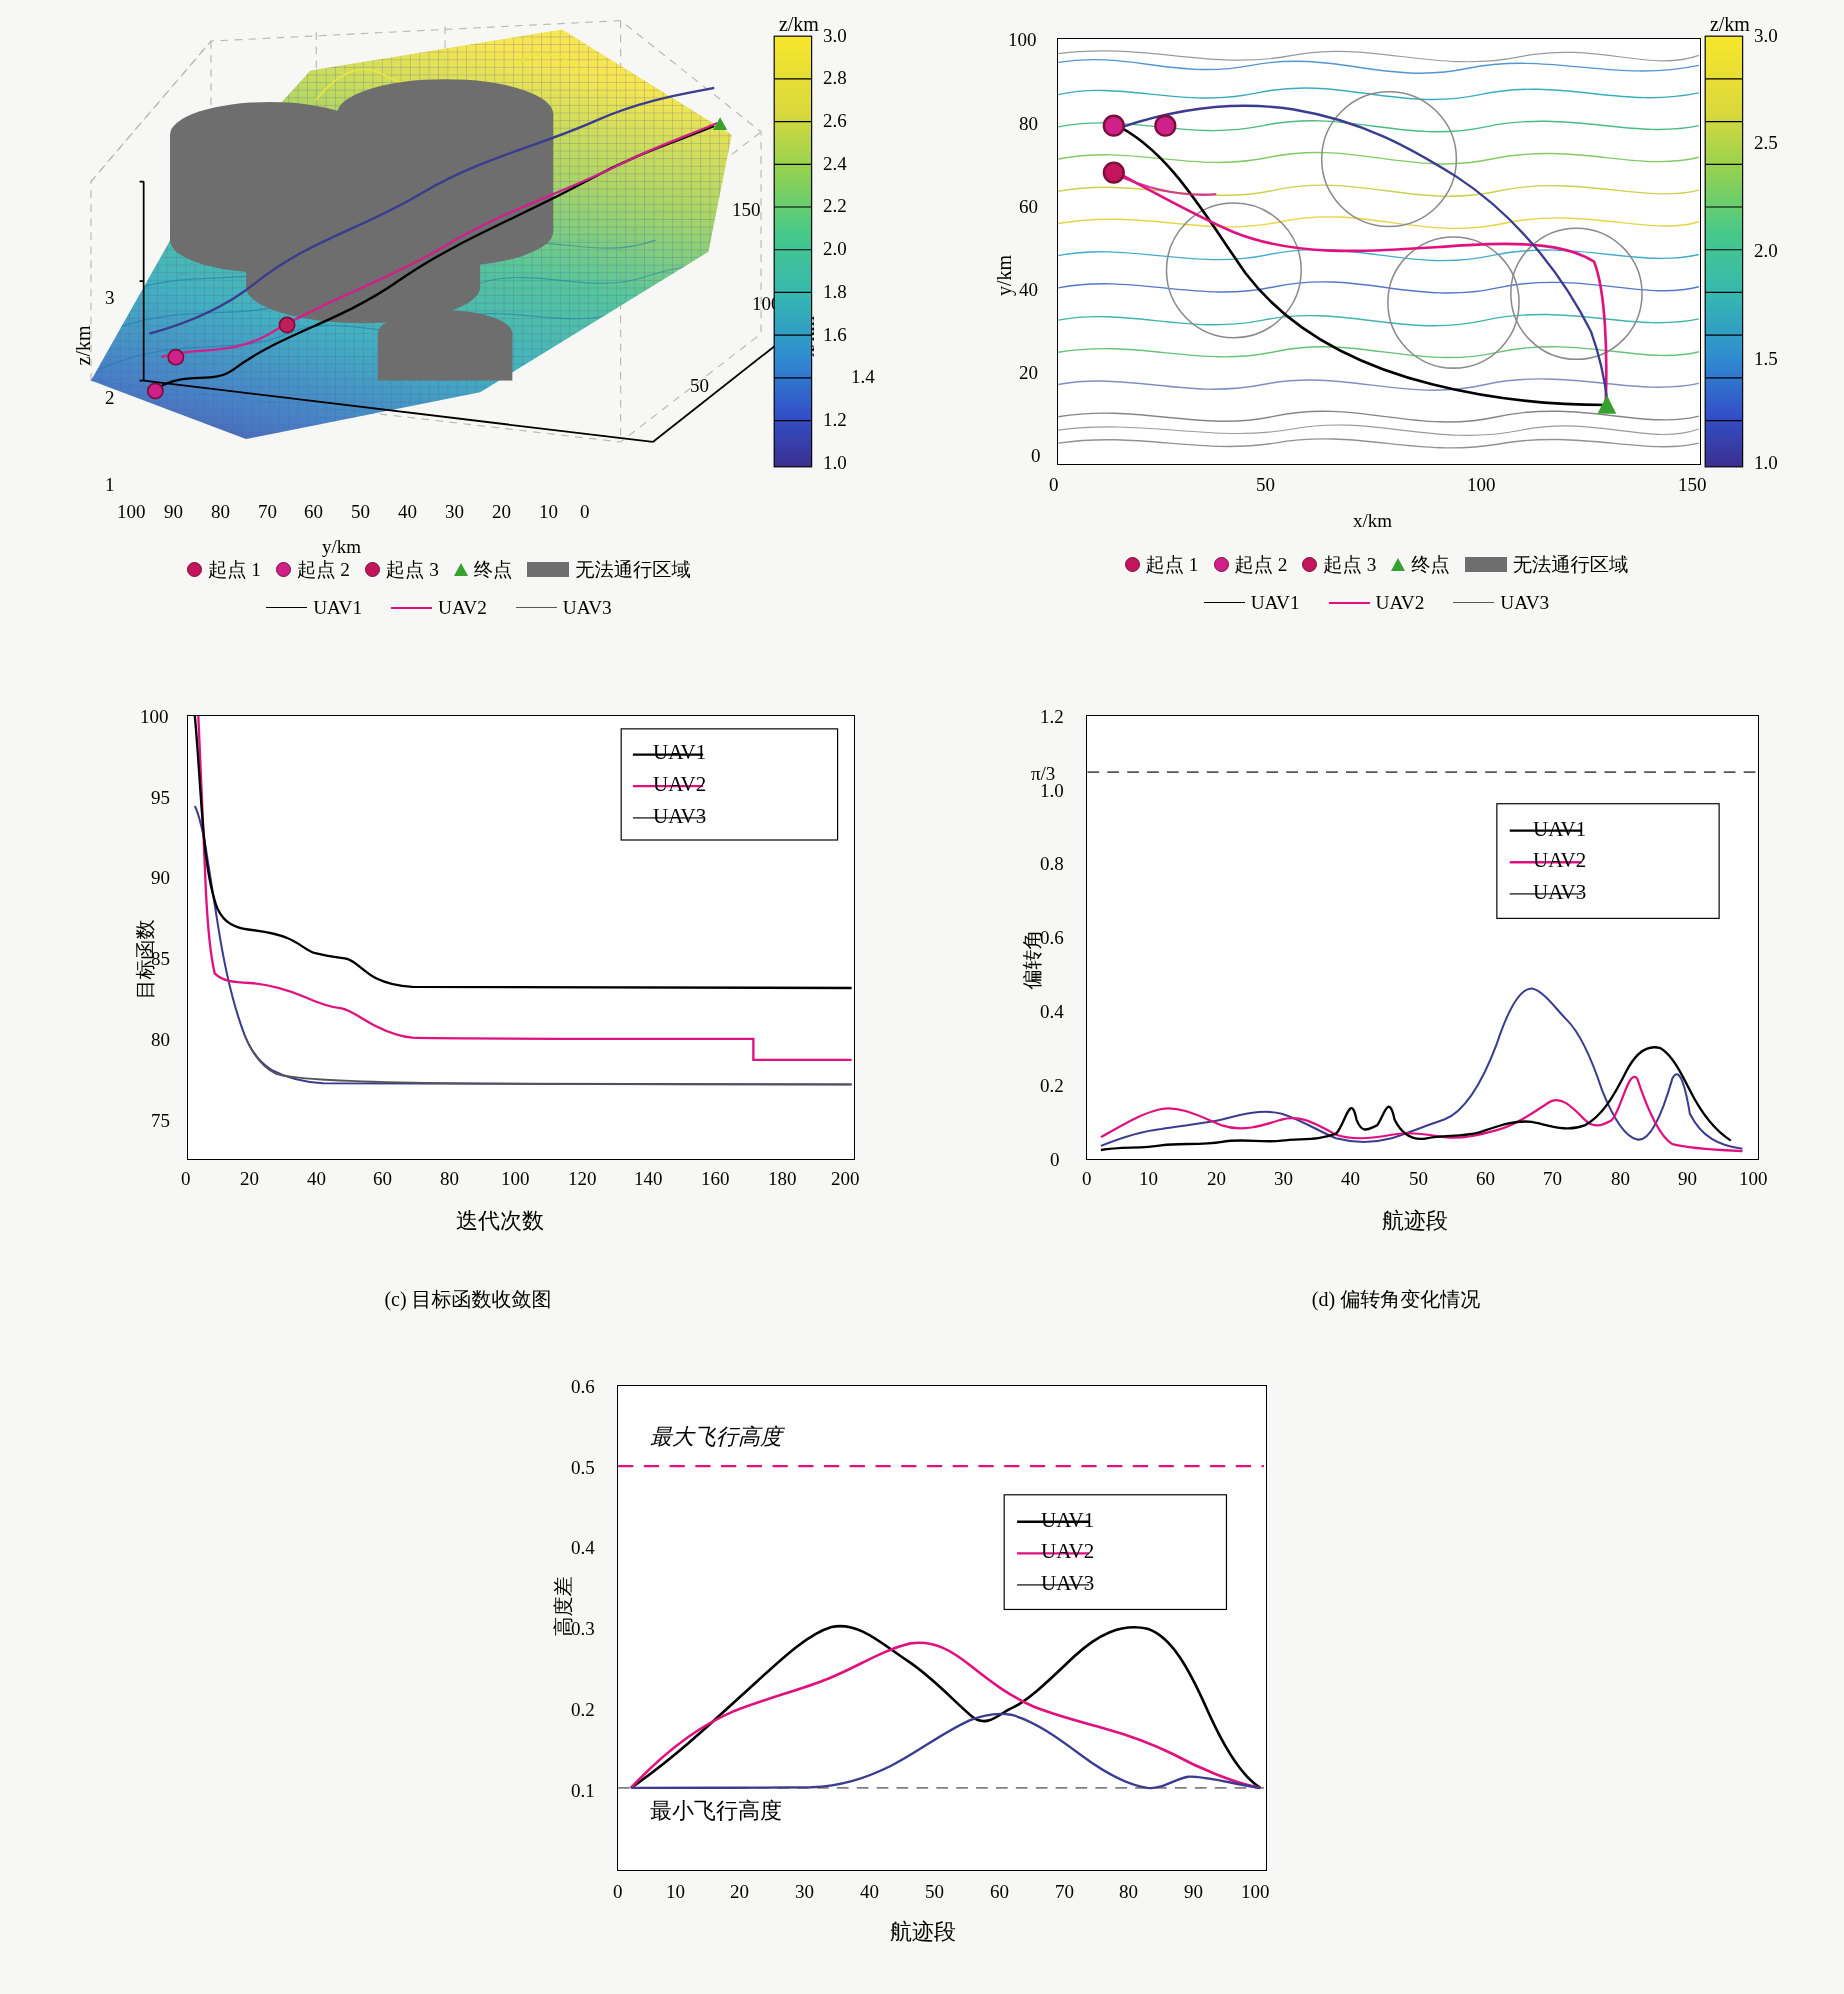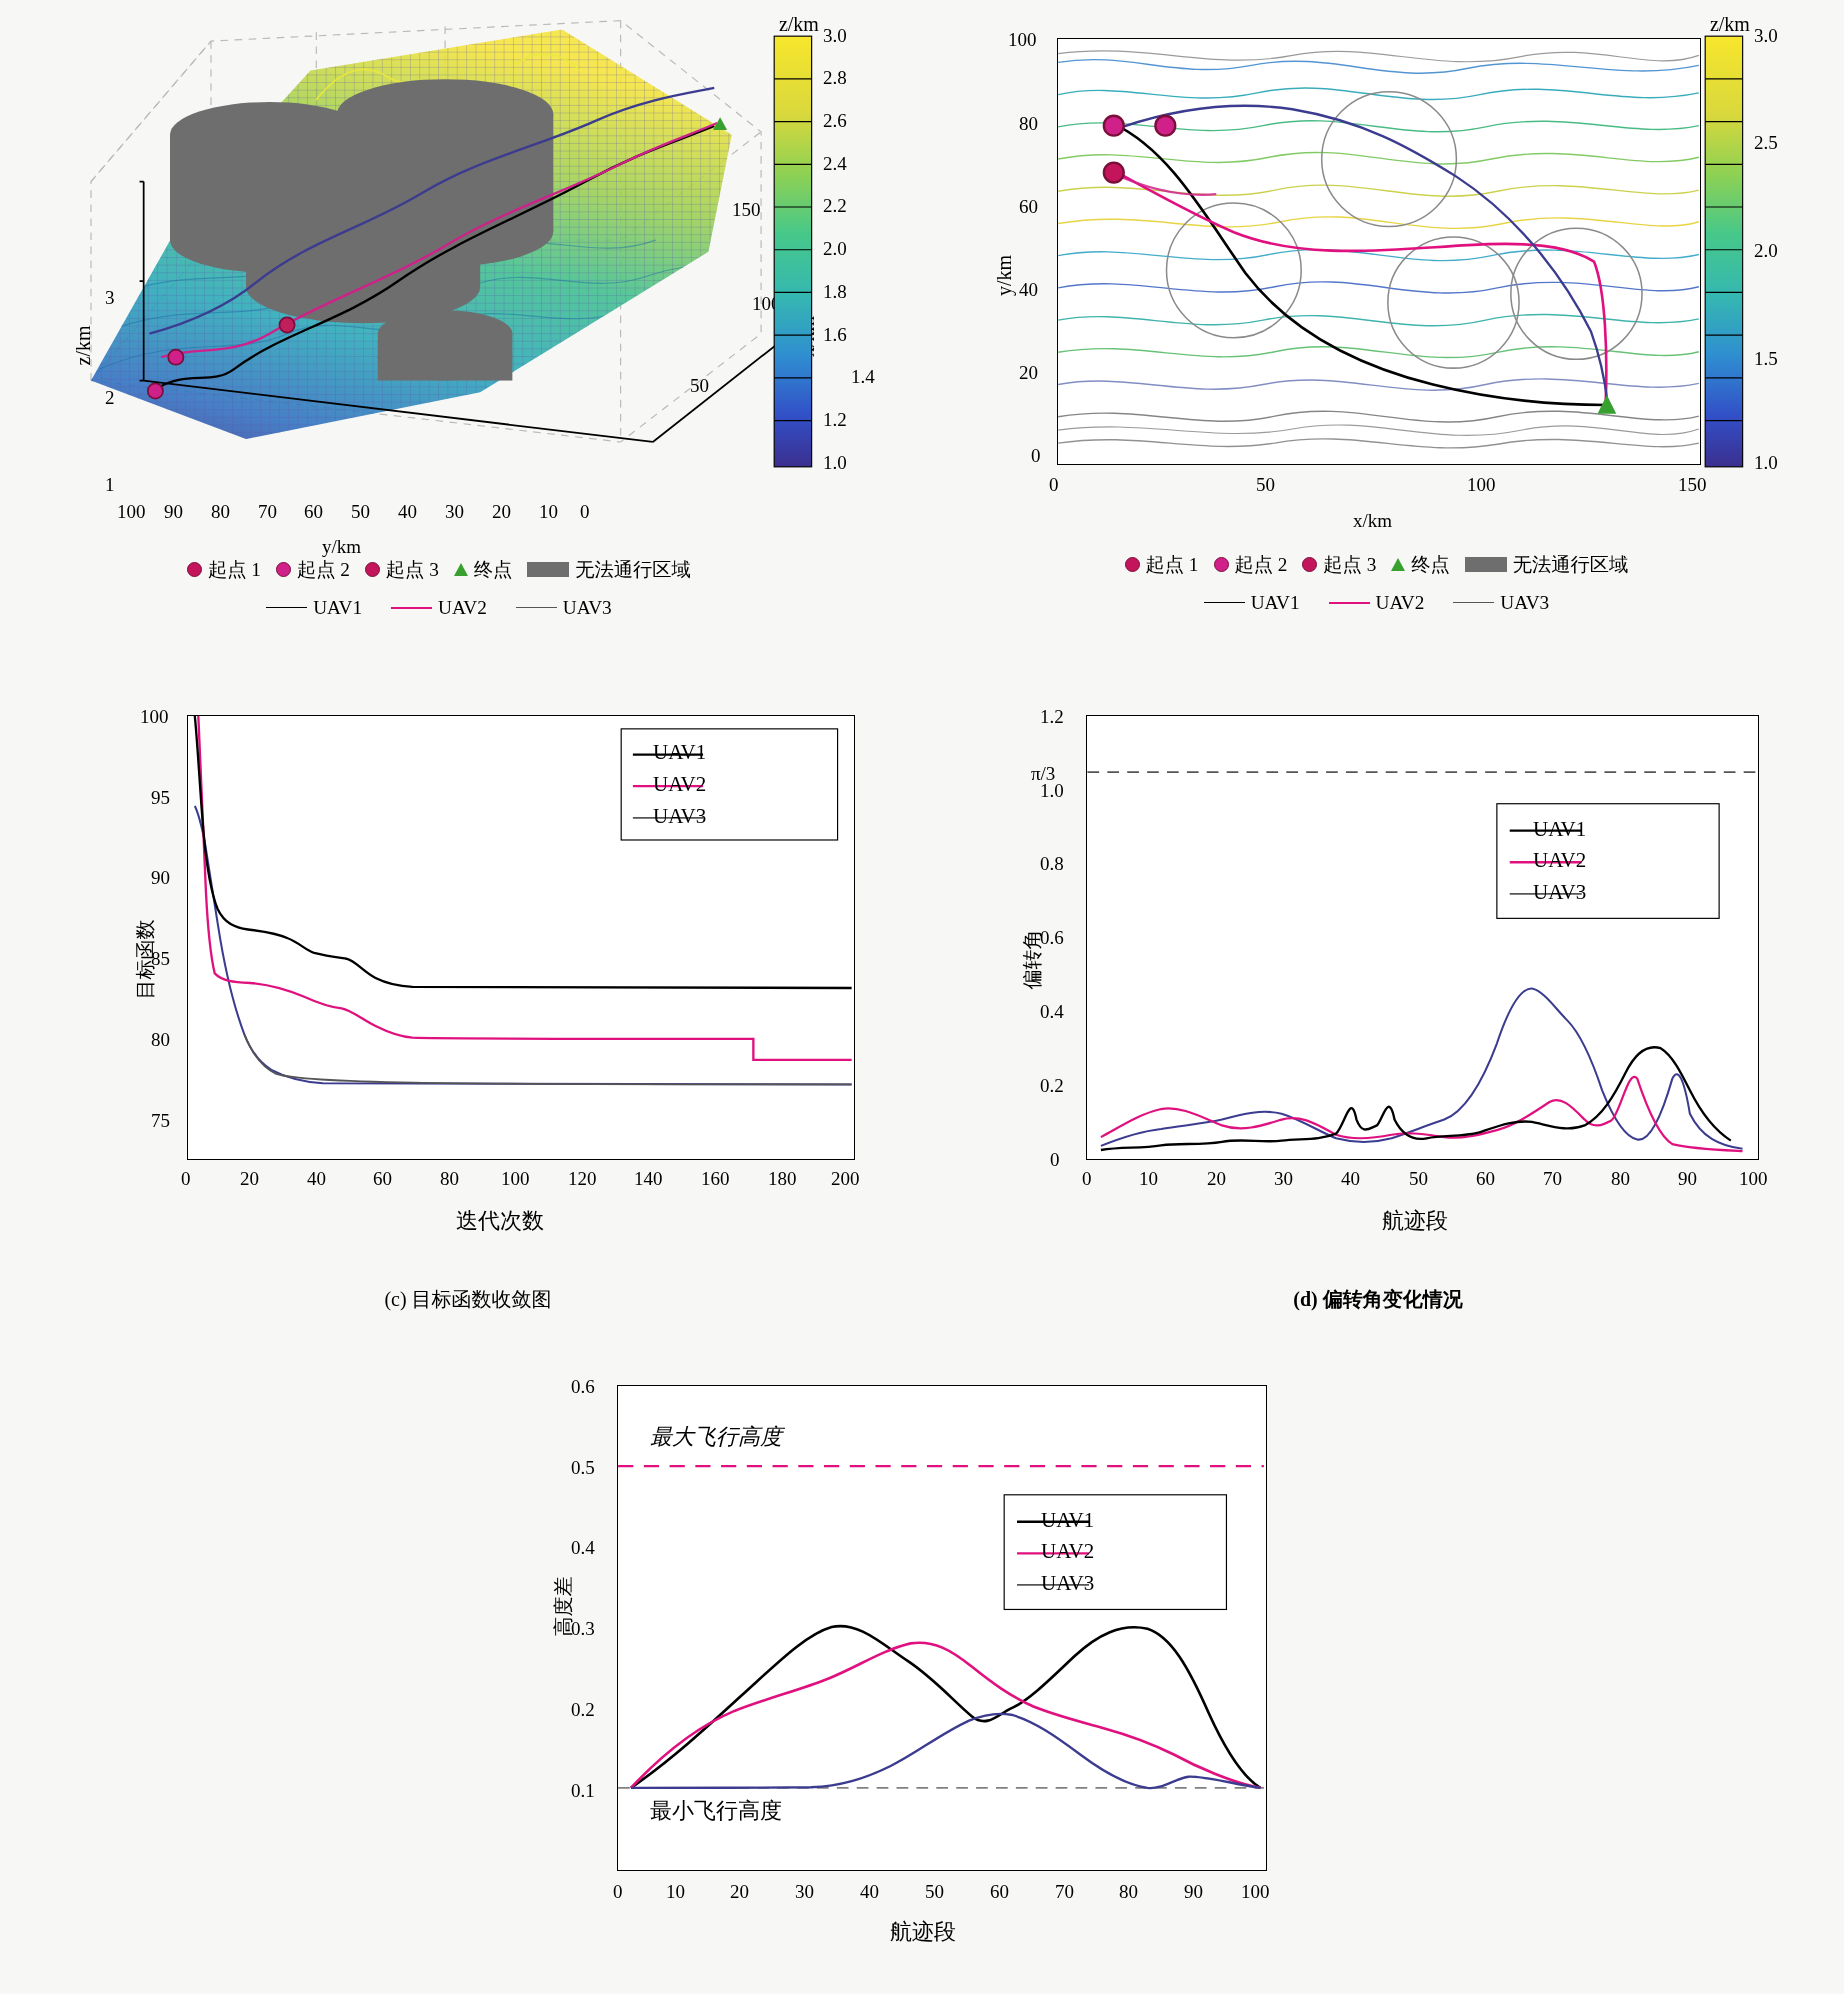--- a/index.html
+++ b/index.html
@@ -409,21 +409,21 @@
     <span class="tick" style="left:290px;top:468px;">30</span>
     <span class="tick" style="left:357px;top:468px;">40</span>
     <span class="tick" style="left:425px;top:468px;">50</span>
     <span class="tick" style="left:492px;top:468px;">60</span>
     <span class="tick" style="left:559px;top:468px;">70</span>
     <span class="tick" style="left:627px;top:468px;">80</span>
     <span class="tick" style="left:694px;top:468px;">90</span>
     <span class="tick" style="left:755px;top:468px;">100</span>
   </div>
   <div class="axlabel" style="position:absolute;left:398px;top:506px;font-size:22px;">航迹段</div>
-  <div class="cap" style="position:absolute;left:66px;top:586px;width:656px;font-weight:bold;">(d) 偏转角变化情况</div>
+  <div class="cap" style="position:absolute;left:84px;top:586px;width:656px;">(d) 偏转角变化情况</div>
 </div>
 
 <div class="fig" style="left:515px;top:1370px;width:831px;height:621px;">
   <div class="vlabel" style="left:17.6px;top:223px;">高度差</div>
   <div>
     <span class="tick" style="left:56px;top:5.9px;">0.6</span>
     <span class="tick" style="left:56px;top:87px;">0.5</span>
     <span class="tick" style="left:56px;top:167px;">0.4</span>
     <span class="tick" style="left:56px;top:248px;">0.3</span>
     <span class="tick" style="left:56px;top:329px;">0.2</span>

